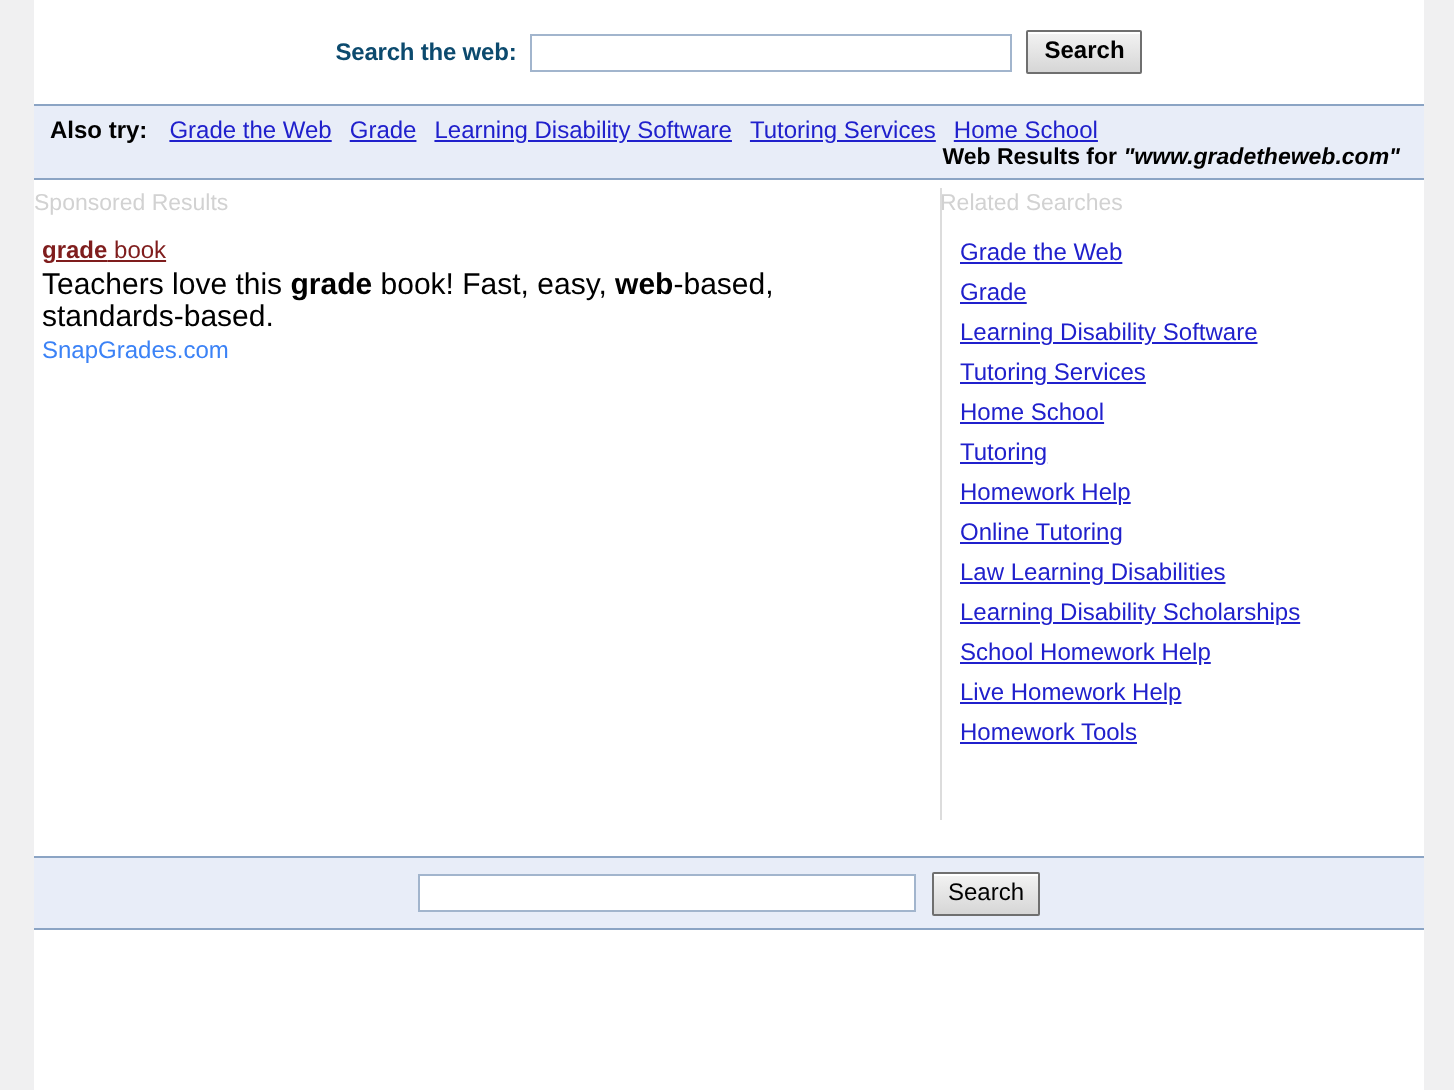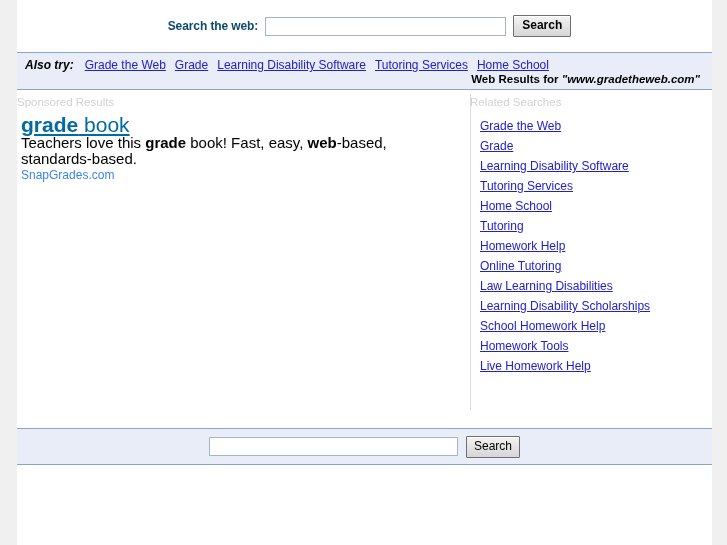--- a/index.html
+++ b/index.html
@@ -78,21 +78,20 @@
     display: flex;
     align-items: baseline;
     gap: 9px;
     white-space: nowrap;
   }
   .alsotry-label {
     font-size: 12px;
     font-weight: bold;
     color: #000000;
     margin-right: 2px;
-    font-style: italic;
   }
   .alsotry-link {
     font-size: 12px;
     color: #2020cc;
     text-decoration: underline;
     cursor: pointer;
   }
   .webresults {
     text-align: right;
     font-size: 11.5px;
@@ -136,22 +135,22 @@
   }
 
   
   .sponsored {
     position: absolute;
     left: 4px;
     top: 26px;
     width: 440px;
   }
   .ad-title {
-    font-size: 21px;
-    color: #0369a1;
+    font-size: 12px;
+    color: #7f1d1d;
     text-decoration: underline;
     cursor: pointer;
     line-height: 18px;
   }
   .ad-title b { font-weight: bold; }
   .ad-desc {
     font-size: 15px;
     color: #000000;
     line-height: 16px;
     margin-top: 1px;
@@ -268,22 +267,22 @@
       <span class="related-link">Grade</span>
       <span class="related-link">Learning Disability Software</span>
       <span class="related-link">Tutoring Services</span>
       <span class="related-link">Home School</span>
       <span class="related-link">Tutoring</span>
       <span class="related-link">Homework Help</span>
       <span class="related-link">Online Tutoring</span>
       <span class="related-link">Law Learning Disabilities</span>
       <span class="related-link">Learning Disability Scholarships</span>
       <span class="related-link">School Homework Help</span>
+      <span class="related-link">Live Homework Help</span>
       <span class="related-link">Homework Tools</span>
-      <span class="related-link">Live Homework Help</span>
     </div>
   </div>
 
   <div class="bottom-search">
     <input class="bottom-field" type="text" value="" style="">
     <button class="bottom-btn">Search</button>
   </div>
 
 </div>
 

